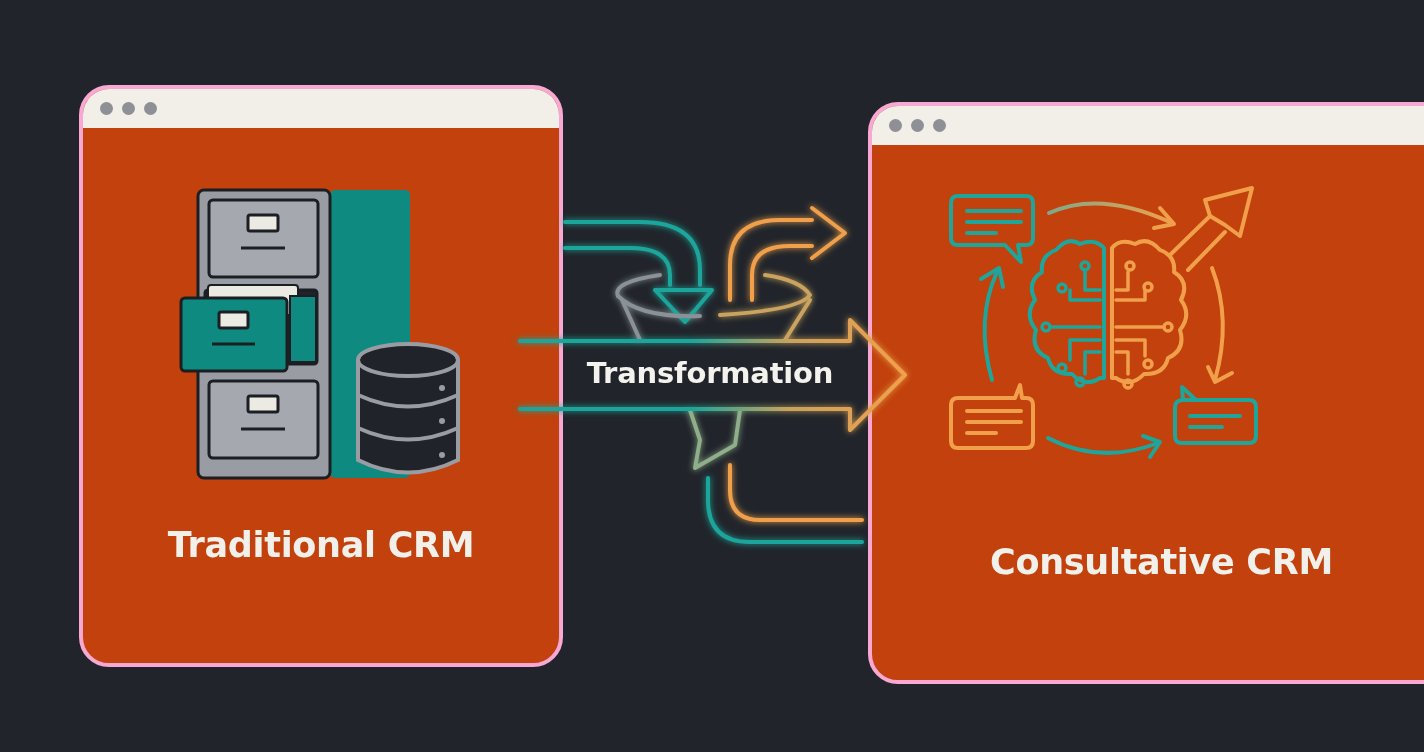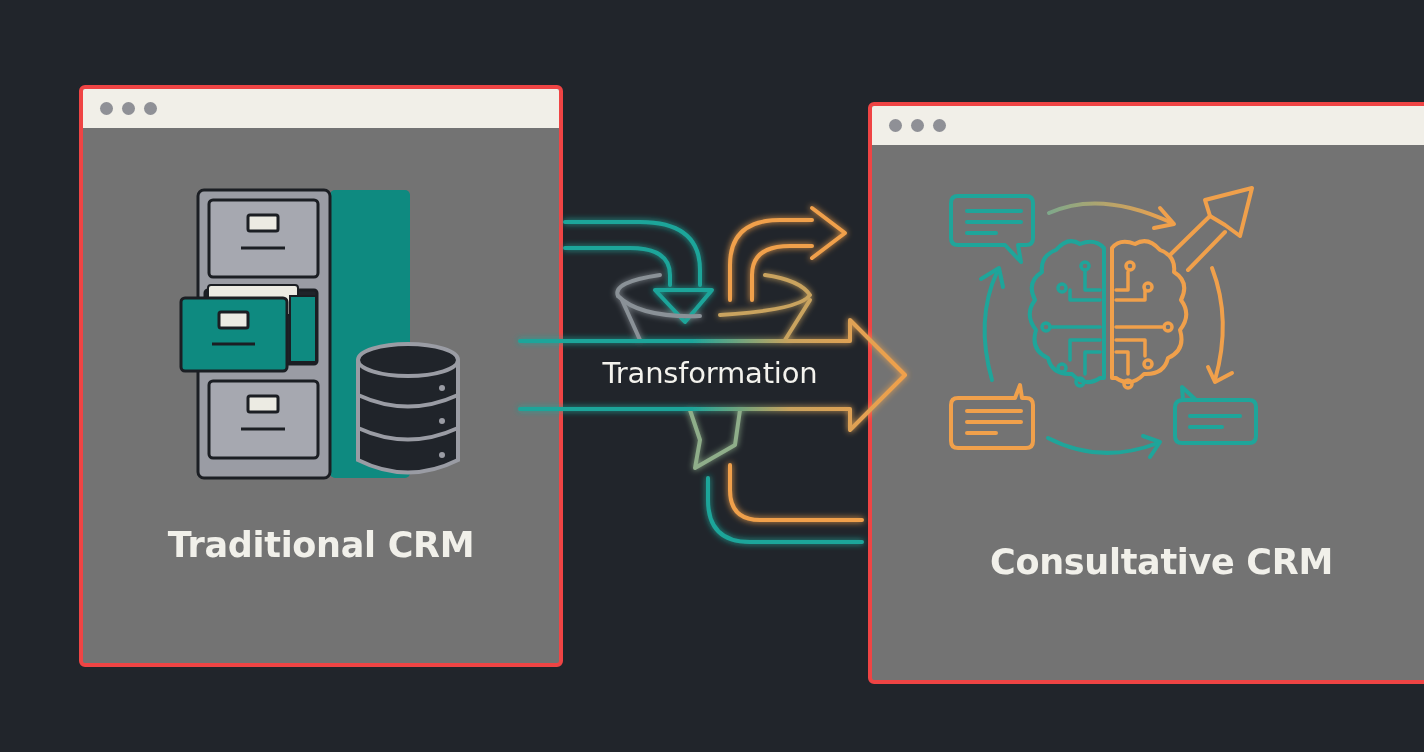--- a/index.html
+++ b/index.html
@@ -4,23 +4,23 @@
 <style>
   html, body { margin:0; padding:0; }
   body {
     width:1424px; height:752px; overflow:hidden;
     background:#21252b;
     font-family:"DejaVu Sans", "Liberation Sans", sans-serif;
     position:relative;
   }
   .window {
     position:absolute;
-    border:4px solid #ef4444;
-    border-radius:6px;
-    background:#737373;
+    border:4px solid #f9a8d4;
+    border-radius:30px;
+    background:#c2410c;
     box-sizing:border-box;
     overflow:hidden;
   }
   .win-left  { left:79px;  top:85px; width:484px; height:582px; }
   .win-right { left:862px; top:102px; width:587px; height:582px;margin-left:6px; }
   .titlebar {
     position:absolute; left:0; top:0; right:0; height:39px;
     background:#f1efe8;
   }
   .dot {
@@ -36,21 +36,21 @@
     position:absolute; left:0; right:0; text-align:center;
     color:#e6e5df; font-size:24px;
   }
   .win-left .title { top:436px; }
   .win-left .subtitle { top:490px; }
   .win-right .title { top:436px; }
   .win-right .subtitle { top:490px; }
   svg.overlay { position:absolute; left:0; top:0; }
   .mid-label {
     position:absolute; left:560px; top:356px; width:300px; text-align:center;
-    color:#f3f2ed; font-weight:normal; font-size:29px; letter-spacing:-0.2px;
+    color:#f3f2ed; font-weight:bold; font-size:29px; letter-spacing:-0.2px;
   }
 </style>
 </head>
 <body>
 
 <div class="window win-left">
   <div class="titlebar">
     <span class="dot dot1"></span>
     <span class="dot dot2"></span>
     <span class="dot dot3"></span>

